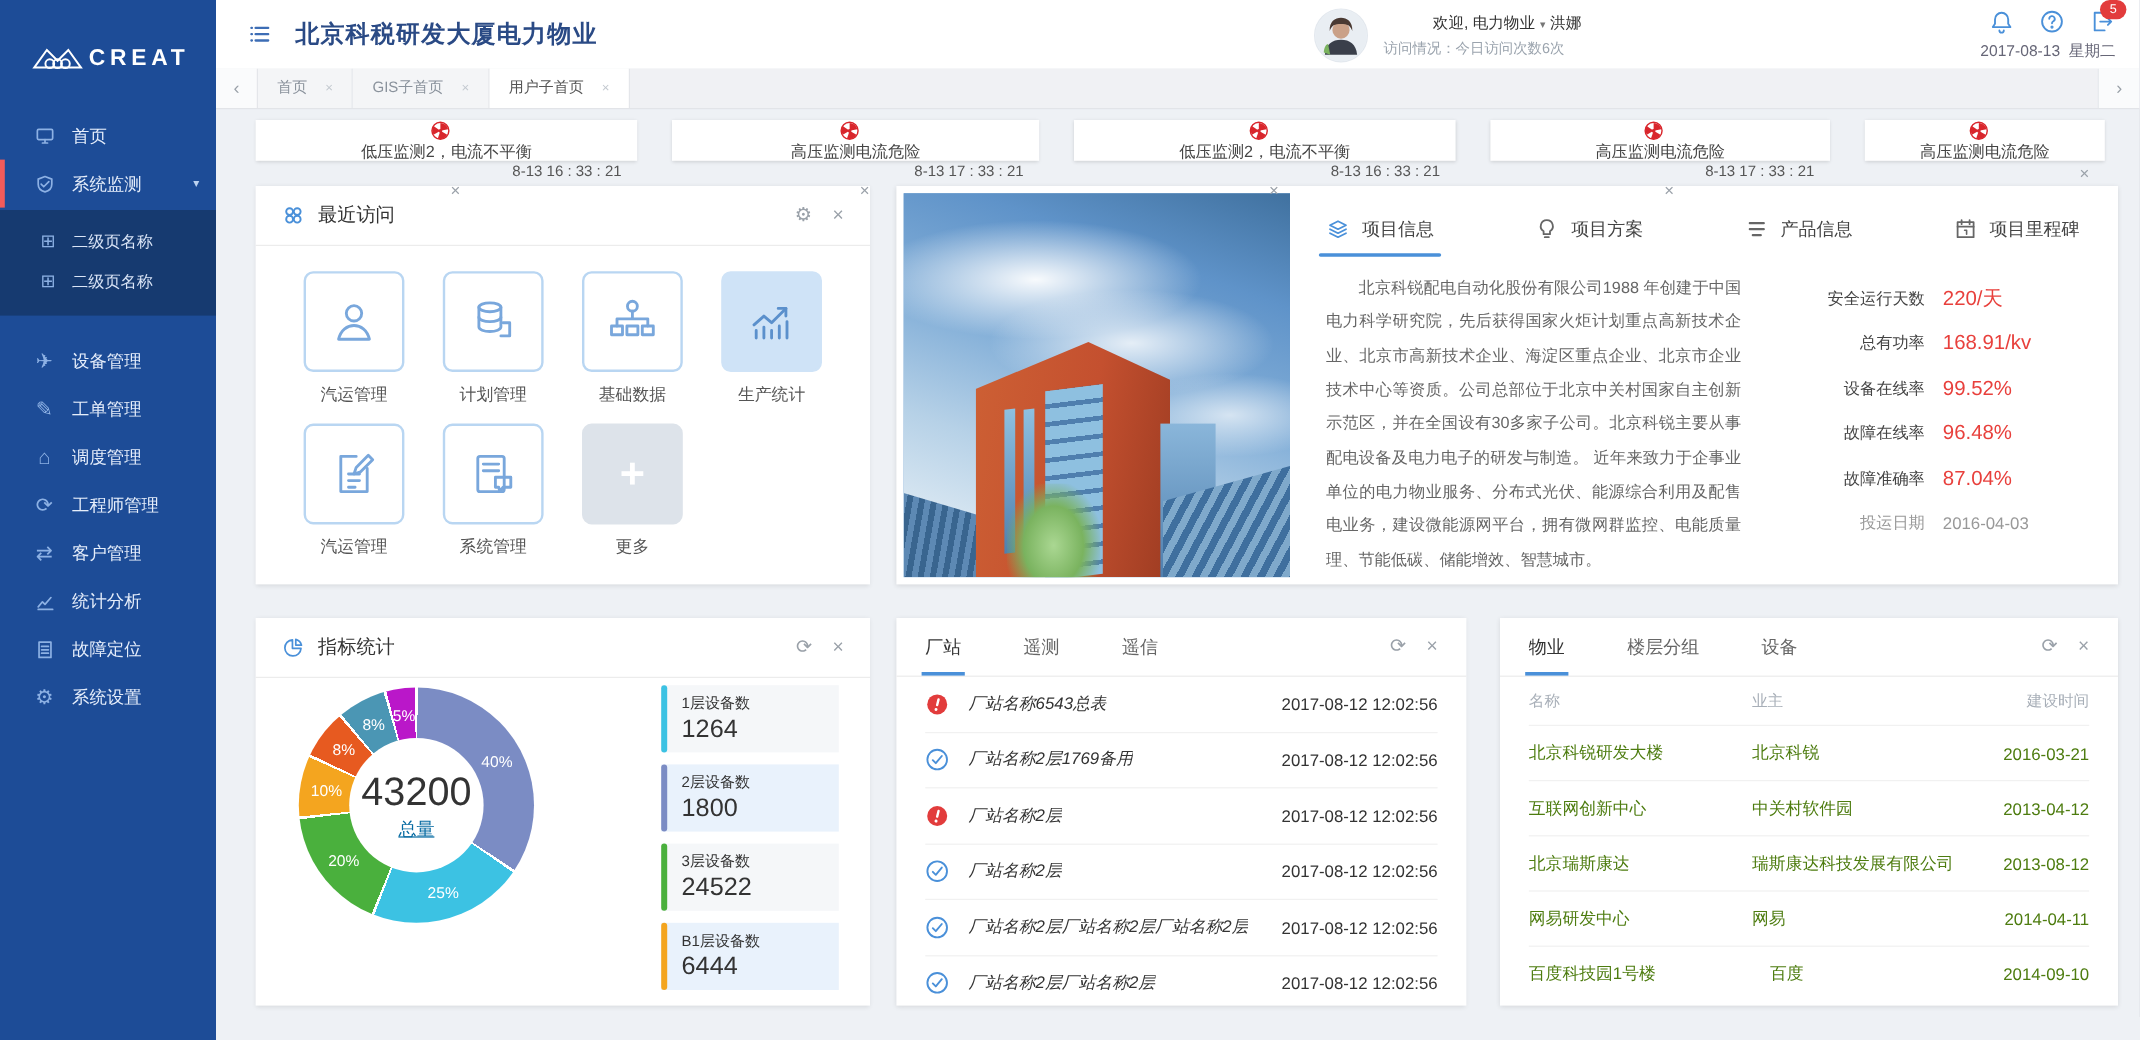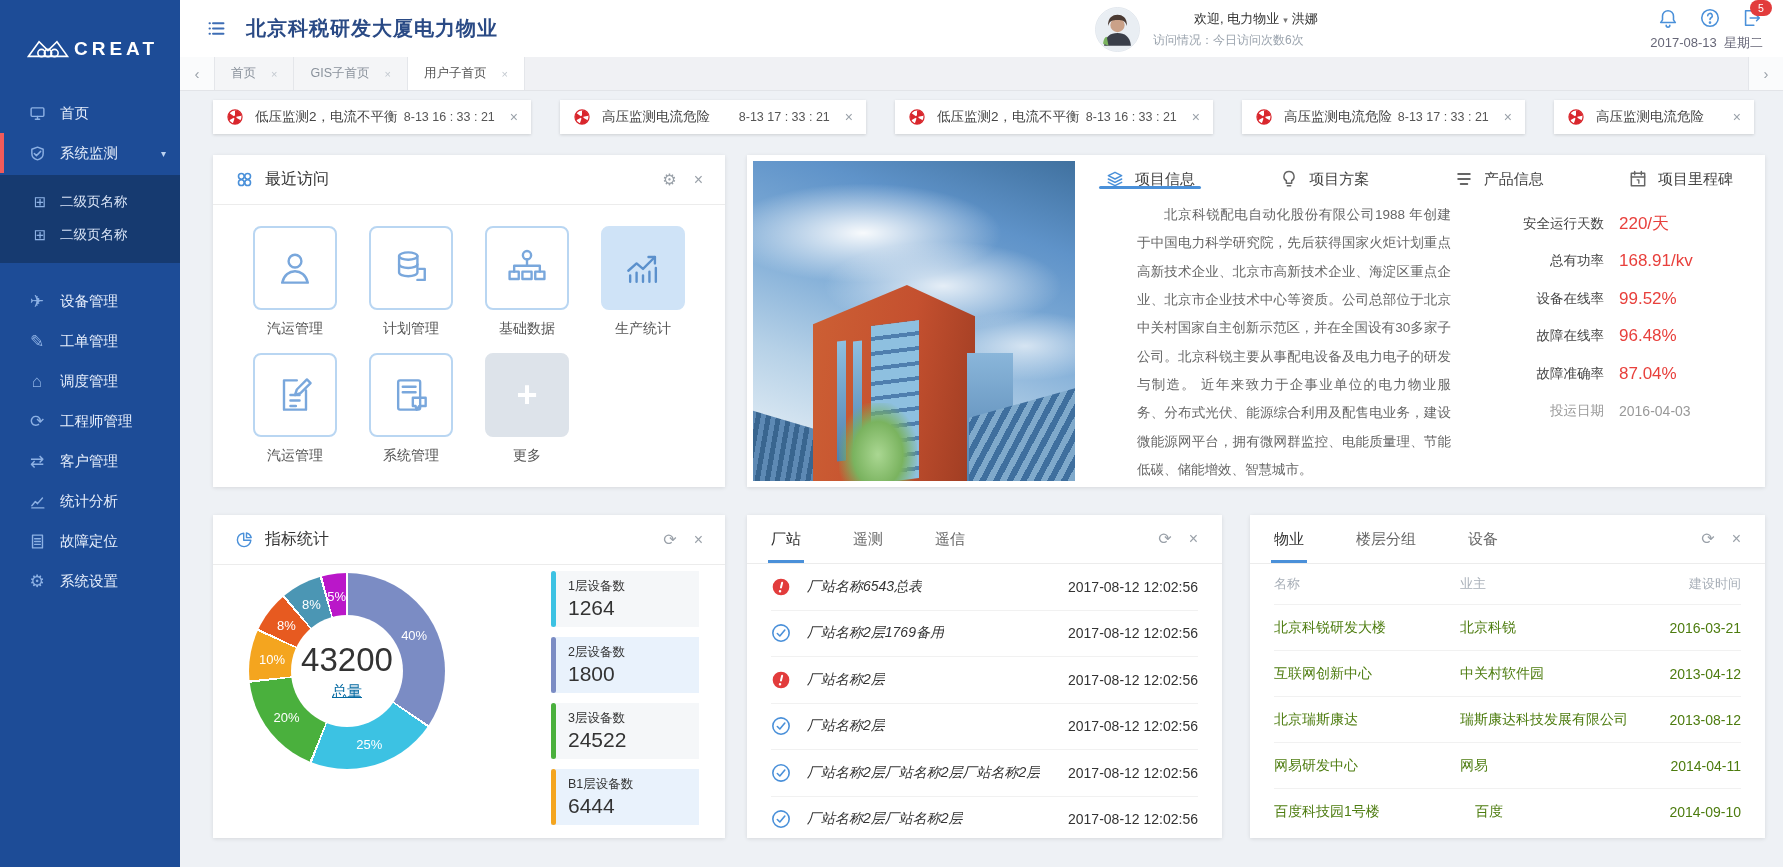--- a/index.html
+++ b/index.html
@@ -41,21 +41,21 @@
   
   .tabbar{position:absolute;left:180px;top:57px;width:1603px;height:33px;background:#f0f1f4;border-bottom:1px solid #e2e4e8;display:flex;z-index:3;}
   .tab-nav{width:34px;display:flex;align-items:center;justify-content:center;color:#99a0a8;font-size:15px;background:#fafbfc;border-right:1px solid #e4e6ea;cursor:pointer;}
   .tab-nav.right{margin-left:auto;border-right:none;border-left:1px solid #e4e6ea;}
   .tab{display:flex;align-items:center;padding:0 16px;gap:15px;font-size:12.5px;color:#8a929c;background:#f4f5f7;border-right:1px solid #e4e6ea;cursor:pointer;}
   .tab .x{color:#c2c8cf;font-size:11px;}
   .tab.active{background:#fff;color:#555;}
 
   
   .alerts{position:absolute;left:213px;top:100px;display:flex;gap:29px;z-index:2;}
-  .alert-chip{height:34px;background:#fff;box-shadow:0 1px 3px rgba(0,0,0,.14);display:flex;align-items:center;padding:0 13px;box-sizing:border-box;}
+  .alert-chip{height:34px;background:#fff;box-shadow:0 1px 3px rgba(0,0,0,.14);display:flex;align-items:center;padding:0 13px;box-sizing:border-box;flex-direction:column;}
   .alert-chip .aico{font-size:18px;width:18px;height:18px;margin-right:11px;flex:none;}
   .alert-text{font-size:13.5px;color:#444;white-space:nowrap;}
   .alert-time{margin-left:auto;font-size:12.5px;color:#555;white-space:nowrap;}
   .alert-x{margin-left:15px;color:#9aa1a9;font-size:14px;cursor:pointer;}
   .aw1{width:318px}.aw2{width:306px}.aw3{width:318px}.aw4{width:283px}.aw5{width:200px}
 
   
   .card{position:absolute;background:#fff;box-shadow:0 1px 4px rgba(0,0,0,.10);box-sizing:border-box;}
   .card-head{height:49px;display:flex;align-items:center;padding:0 22px;border-bottom:1px solid #ececec;}
   .head-ico{color:#4a90d9;font-size:19px;}
@@ -88,21 +88,21 @@
   .bldg-right{position:absolute;right:62px;bottom:0;width:46px;height:128px;background:linear-gradient(180deg,#8ab6da,#4f7fae);}
   .roof-right{position:absolute;right:-12px;bottom:0;width:118px;height:96px;background:repeating-linear-gradient(118deg,#7fa9cb 0 6px,#3f6f9e 6px 12px);clip-path:polygon(0 34%,100% 0,100% 100%,0 100%);}
   .tree{position:absolute;left:86px;bottom:-8px;width:78px;height:86px;background:radial-gradient(ellipse at 50% 60%,#aad792 0%,#7ab35f 45%,rgba(122,179,95,0) 75%);}
 
   .proj-right{flex:1;padding:8px 26px 0 30px;display:flex;flex-direction:column;min-width:0;}
   .proj-tabs{display:flex;justify-content:space-between;align-items:center;height:46px;margin-bottom:8px;}
   .ptab{display:flex;align-items:center;gap:10px;font-size:15px;color:#444;position:relative;height:100%;cursor:pointer;}
   .ptab .ic{font-size:20px;color:#666;}
   .ptab.active .ic{color:#4a90d9;}
   .ptab.active::after{content:"";position:absolute;left:-6px;right:-6px;bottom:0;height:3px;background:#4a90d9;border-radius:2px;}
-  .proj-body{display:flex;flex:1;margin-left:32px;}
+  .proj-body{display:flex;flex:1;}
   .proj-desc{flex:1;font-size:13.5px;color:#666;line-height:2.1;text-indent:2em;text-align:justify;padding-right:28px;margin-top:4px;}
   .proj-stats{width:254px;padding-top:8px;flex:none;}
   .stat-row{display:flex;align-items:center;justify-content:flex-end;height:37.5px;}
   .stat-label{font-size:13.5px;color:#444;}
   .stat-value{width:114px;margin-left:15px;font-size:17px;color:#e8403c;}
   .stat-row.muted .stat-label{color:#999;}
   .stat-row.muted .stat-value{color:#999;font-size:14px;}
 
   .card-metrics{left:213px;top:515px;width:512px;height:323px;}
   .metrics-body{position:relative;height:273px;}

